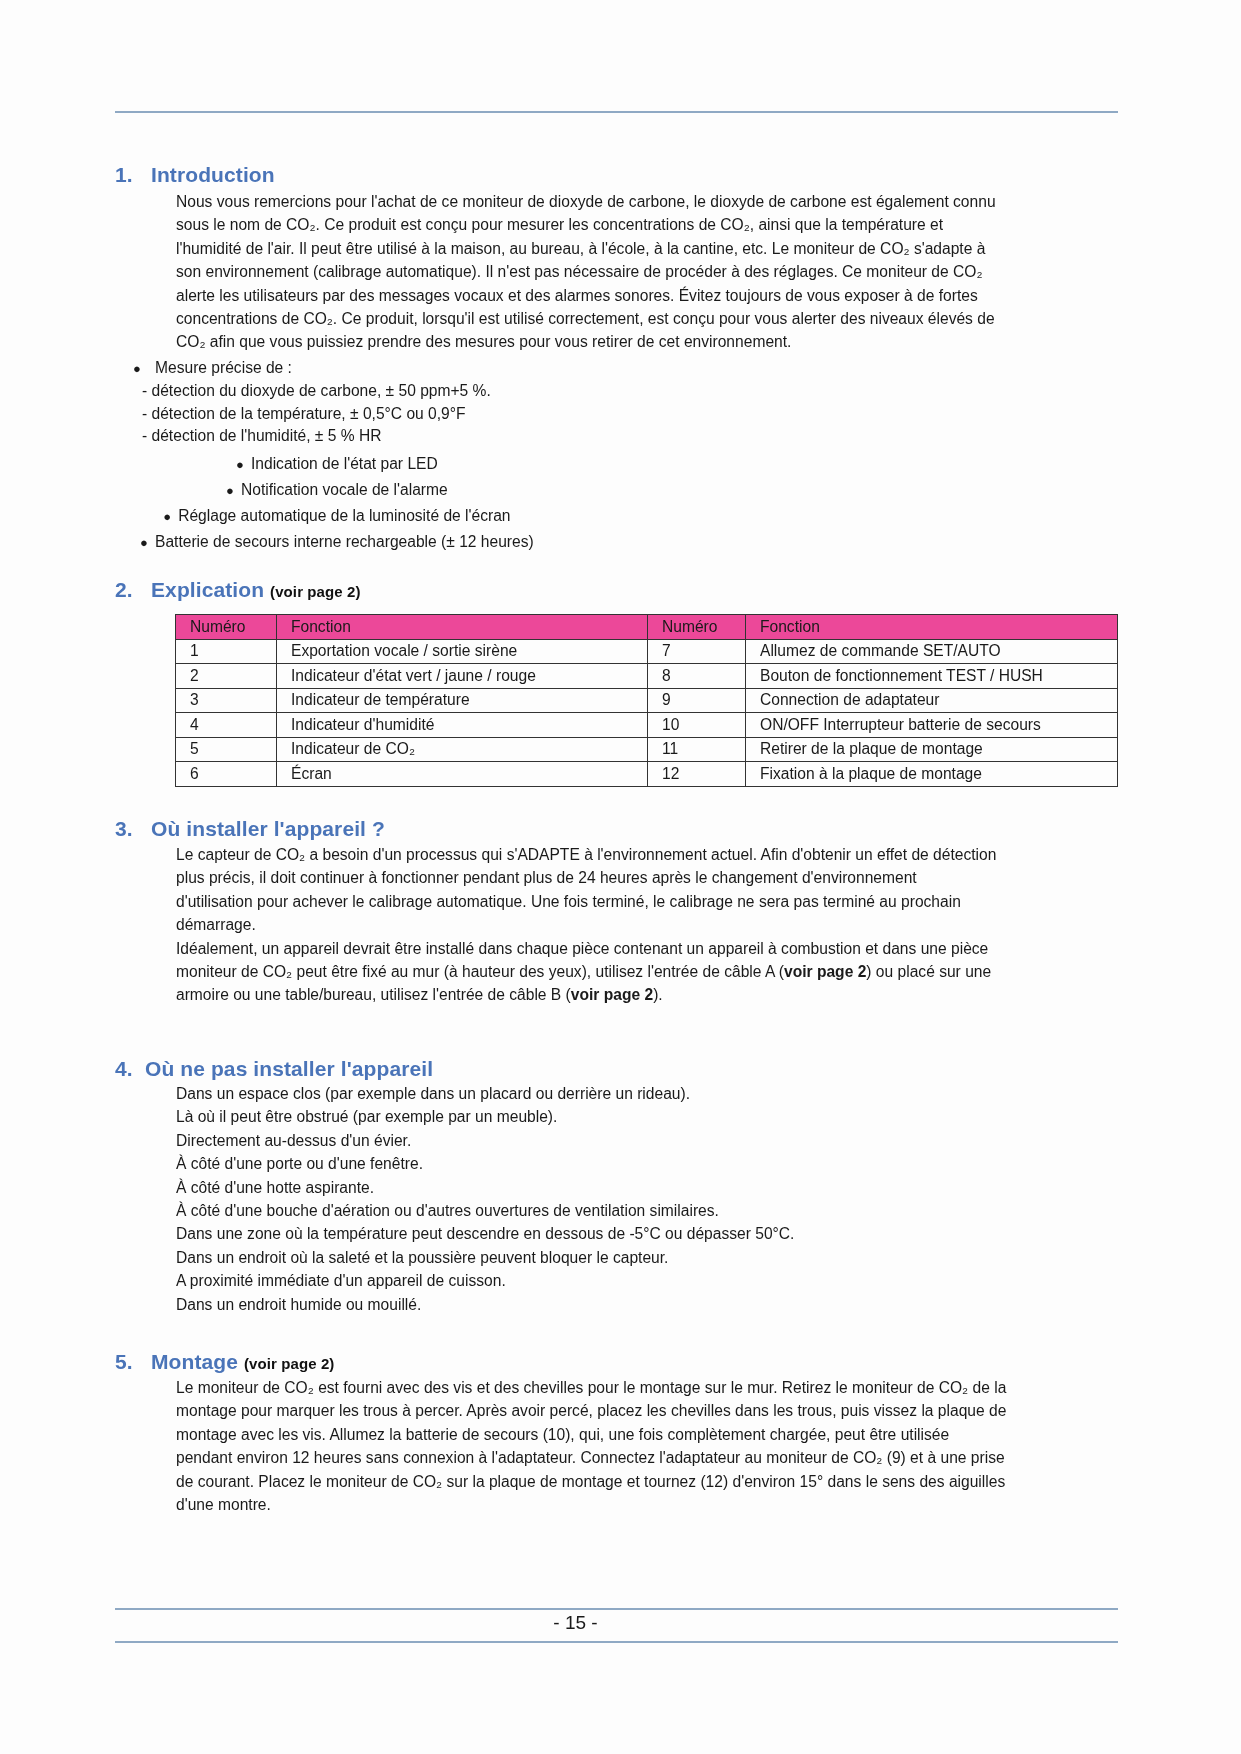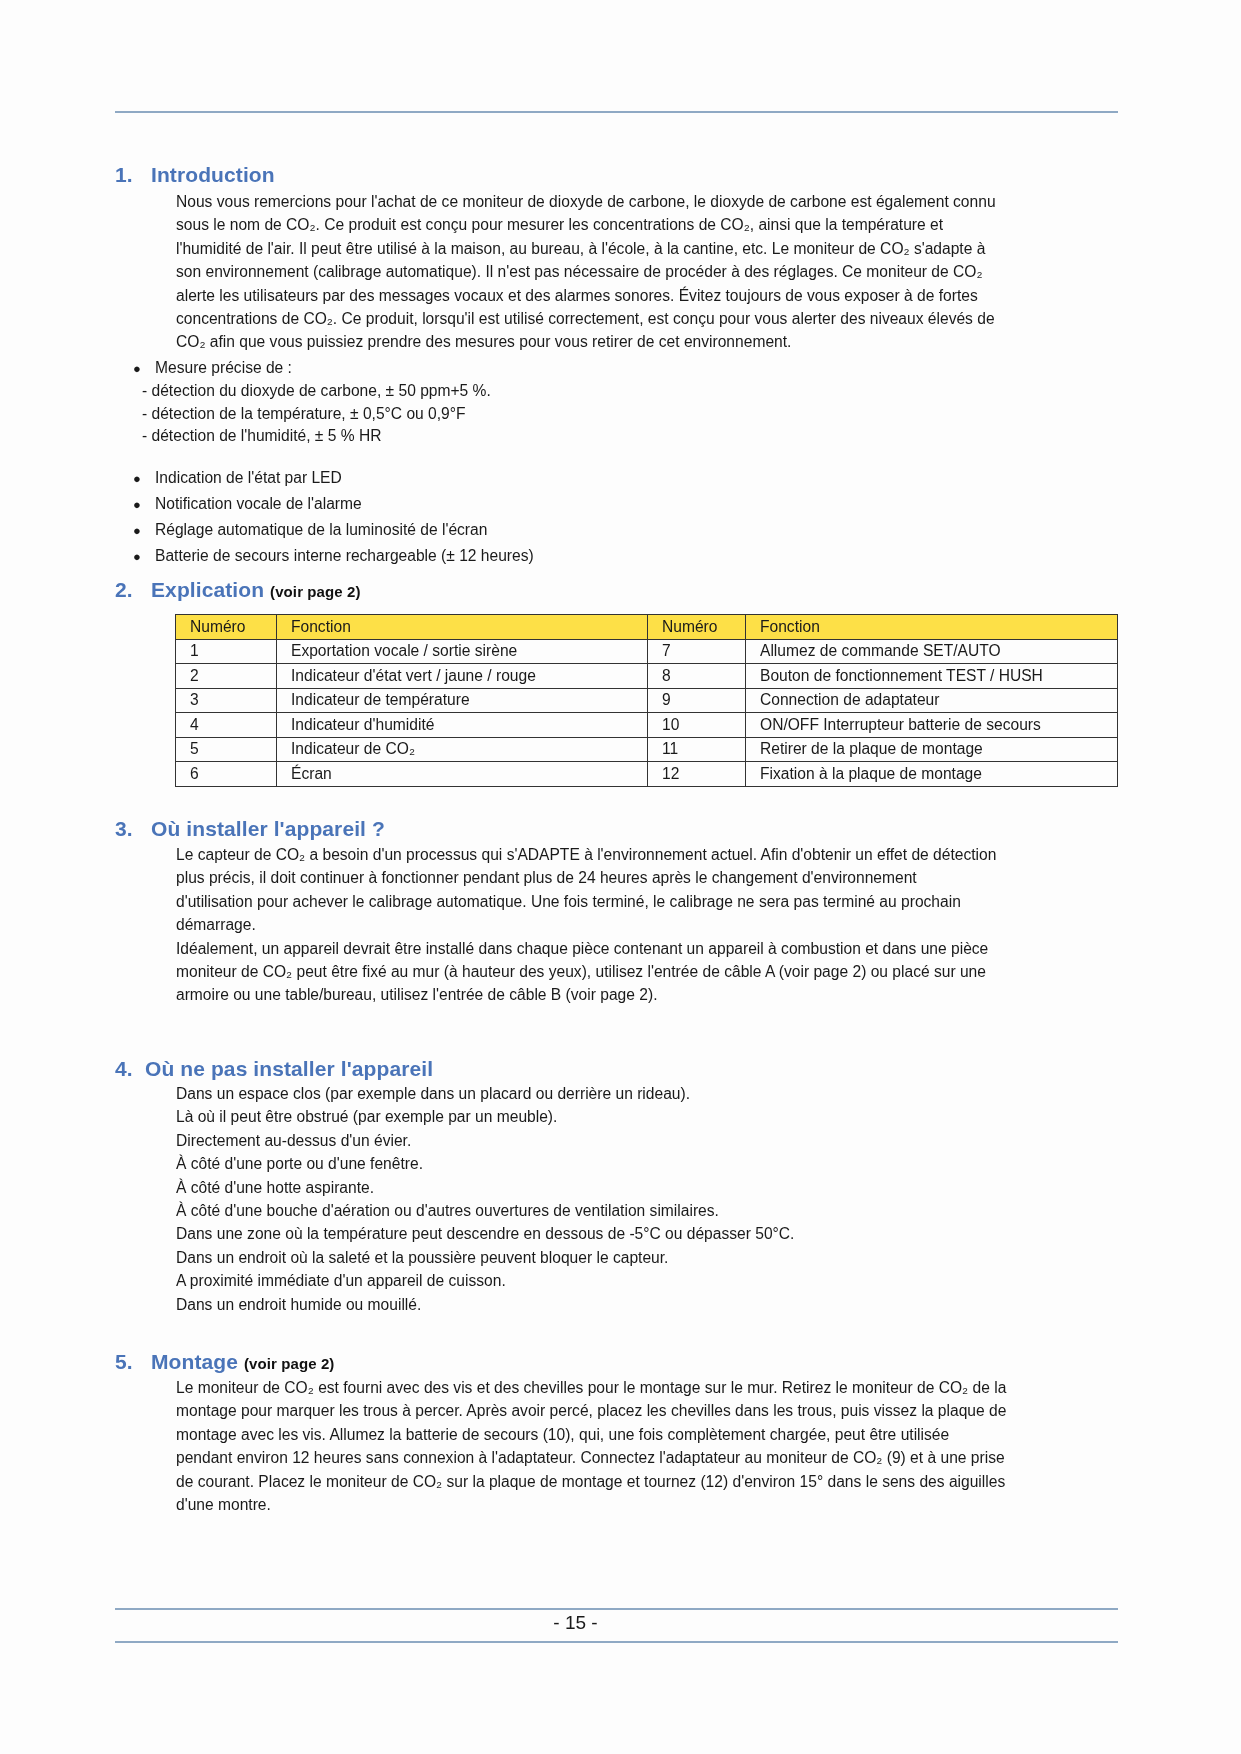--- a/index.html
+++ b/index.html
@@ -6,27 +6,27 @@
   body {
     width: 1241px; height: 1754px; background: #fdfdfd; position: relative;
     font-family: "Liberation Sans", "DejaVu Sans", sans-serif; color: #1a1a1a;
     overflow: hidden;
   }
   .rule { position: absolute; left: 115px; width: 1003px; height: 2px; background: #8fa9c4; }
   .h { position: absolute; left: 115px; color: #4a74b8; font-weight: bold; font-size: 21px; letter-spacing: 0.1px; }
   .h .num { display: inline-block; width: 36px; }
   .h .sub { color: #111; font-size: 15px; font-weight: bold; }
   .p { position: absolute; left: 176px; width: 945px; font-size: 15.6px; line-height: 23.4px; }
-  .p b { font-weight: normal; }
+  .p b { font-weight: bold; }
   .bul { position: absolute; left: 133px; font-size: 15.6px; line-height: 25px; }
   .bul .dot { display: inline-block; width: 22px; font-size: 13px; }
   .dash { position: absolute; left: 142px; font-size: 15.6px; line-height: 22.5px; }
   table { position: absolute; left: 175px; top: 614px; width: 943px; border-collapse: collapse; font-size: 15.6px; }
   th, td { border: 1.5px solid #333; padding: 0 0 0 14px; height: 23.5px; text-align: left; font-weight: normal; }
-  th { background: #fde047; }
+  th { background: #ec4899; }
   .c1 { width: 86px; } .c2 { width: 356px; } .c3 { width: 83px; }
   .lines div { line-height: 23.4px; }
   .footer { position: absolute; top: 1612px; left: 0; width: 1151px; text-align: center; font-size: 19px; }
 </style>
 </head>
 <body>
 
 <div class="rule" style="top:111px;"></div>
 
 <div class="h" style="top:163px;">
@@ -43,21 +43,21 @@
 </div>
 
 <div class="bul" style="top:355px;">
   <span class="dot">●</span><span>Mesure précise de :</span>
 </div>
 <div class="dash" style="top:380px;">
   <div>- détection du dioxyde de carbone, ± 50 ppm+5 %.</div>
   <div>- détection de la température, ± 0,5°C ou 0,9°F</div>
   <div>- détection de l'humidité, ± 5 % HR</div>
 </div>
-<div class="bul" style="top:465px;">
+<div class="bul" style="top:451px;text-align:center;">
   <div><span class="dot">●</span><span>Indication de l'état par LED</span></div>
   <div><span class="dot">●</span><span>Notification vocale de l'alarme</span></div>
   <div><span class="dot">●</span><span>Réglage automatique de la luminosité de l'écran</span></div>
   <div><span class="dot">●</span><span>Batterie de secours interne rechargeable (± 12 heures)</span></div>
 </div>
 
 <div class="h" style="top:578px;">
   <span class="num">2.</span><span>Explication</span>
   <span class="sub">(voir page 2)</span>
 </div>

